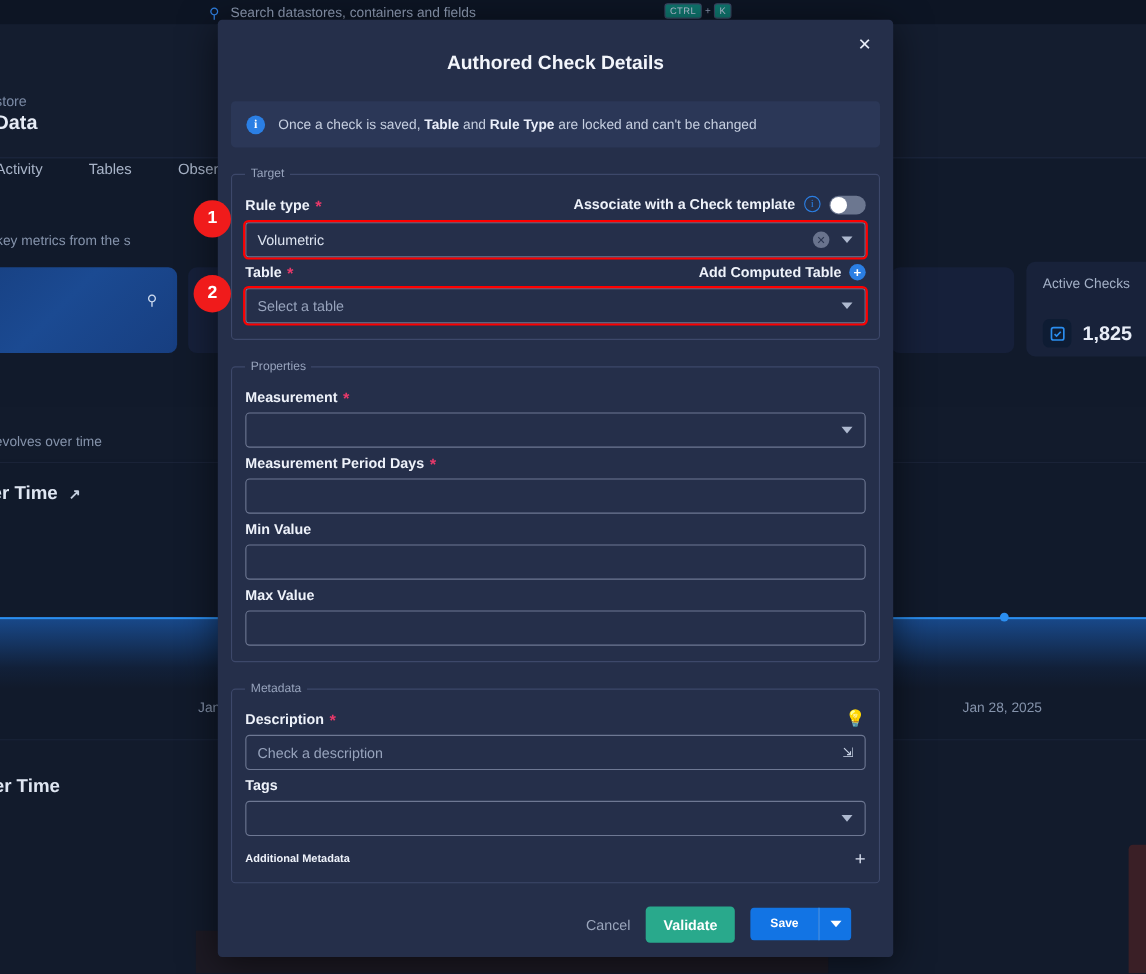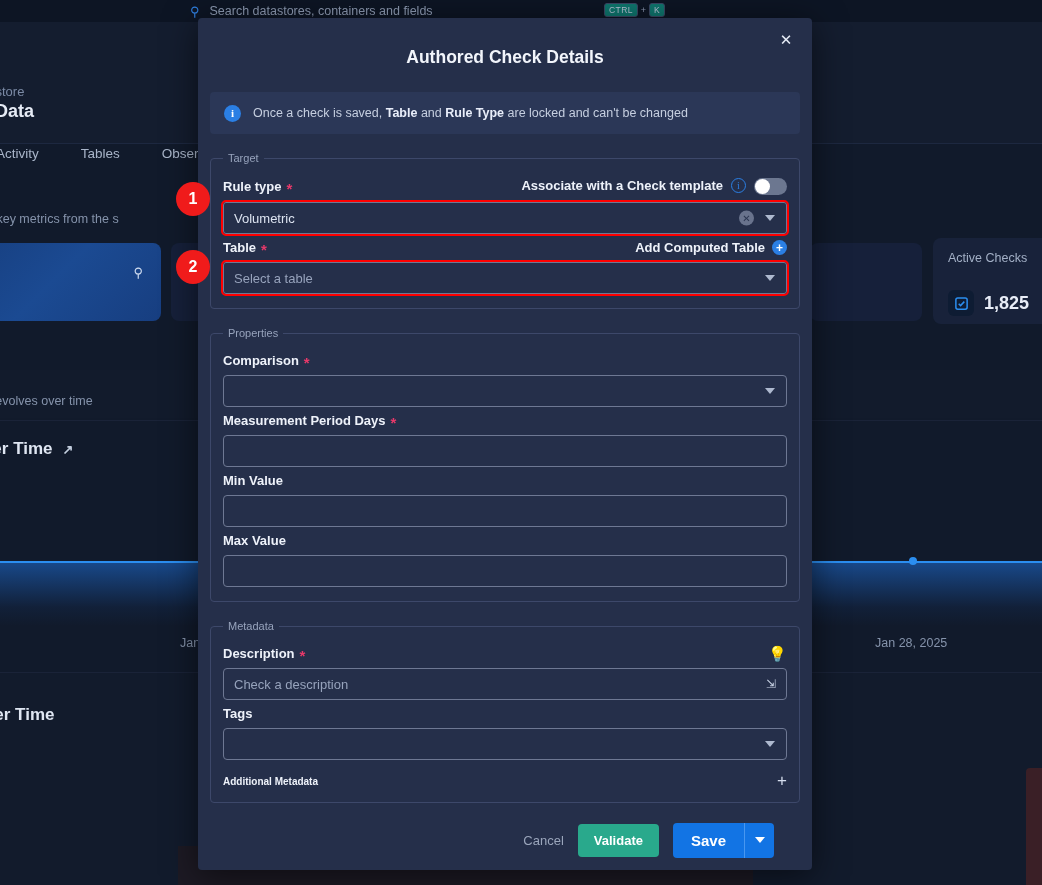--- a/index.html
+++ b/index.html
@@ -148,21 +148,21 @@
   .meta-sub { color: #c3cbdb; font-size: 12.5px; margin-top: 5px; }
 
   .footer { position: absolute; left: 0; right: 16px; bottom: 0; height: 60px;
     display: flex; align-items: center; justify-content: flex-end; gap: 14px;
     padding: 0 22px; }
   .btn-cancel { color: #9aa5bb; font-size: 13px; cursor: pointer; background: none;
     border: none; font-family: inherit; }
   .btn-validate { background: #29a98c; color: #fff; font-size: 13px; font-weight: bold;
     border: none; border-radius: 4px; padding: 9px 16px; cursor: pointer; font-family: inherit; }
   .btn-save-grp { display: flex; border-radius: 4px; overflow: hidden; }
-  .btn-save { background: #1274e4; color: #fff; font-size: 15px; font-weight: bold;
+  .btn-save { background: #1274e4; color: #fff; font-size: 11px; font-weight: bold;
     border: none; padding: 9px 18px; cursor: pointer; font-family: inherit; }
   .btn-save-caret { background: #1274e4; border: none; border-left: 1px solid #4897f0;
     width: 30px; display: flex; align-items: center; justify-content: center; cursor: pointer; }
   .btn-save-caret i { width: 0; height: 0; border-left: 5px solid transparent;
     border-right: 5px solid transparent; border-top: 6px solid #fff; display: block; }
 
   
   .badge { position: absolute; width: 34px; height: 34px; border-radius: 50%;
     background: #f01b1b; color: #fff; font-size: 16px; font-weight: bold;
     display: flex; align-items: center; justify-content: center; z-index: 40; }
@@ -289,21 +289,21 @@
         <span class="ph">Select a table</span>
         <span class="caret"></span>
       </div>
     </fieldset>
 
     <fieldset>
       <legend>Properties</legend>
 
       <div class="field-head">
         <span class="flabel">
-          <span>Comparison</span>
+          <span>Measurement</span>
           <span class="req">*</span>
         </span>
       </div>
       <div class="ctl">
         <span></span>
         <span class="caret"></span>
       </div>
 
       <div class="field-head">
         <span class="flabel">

